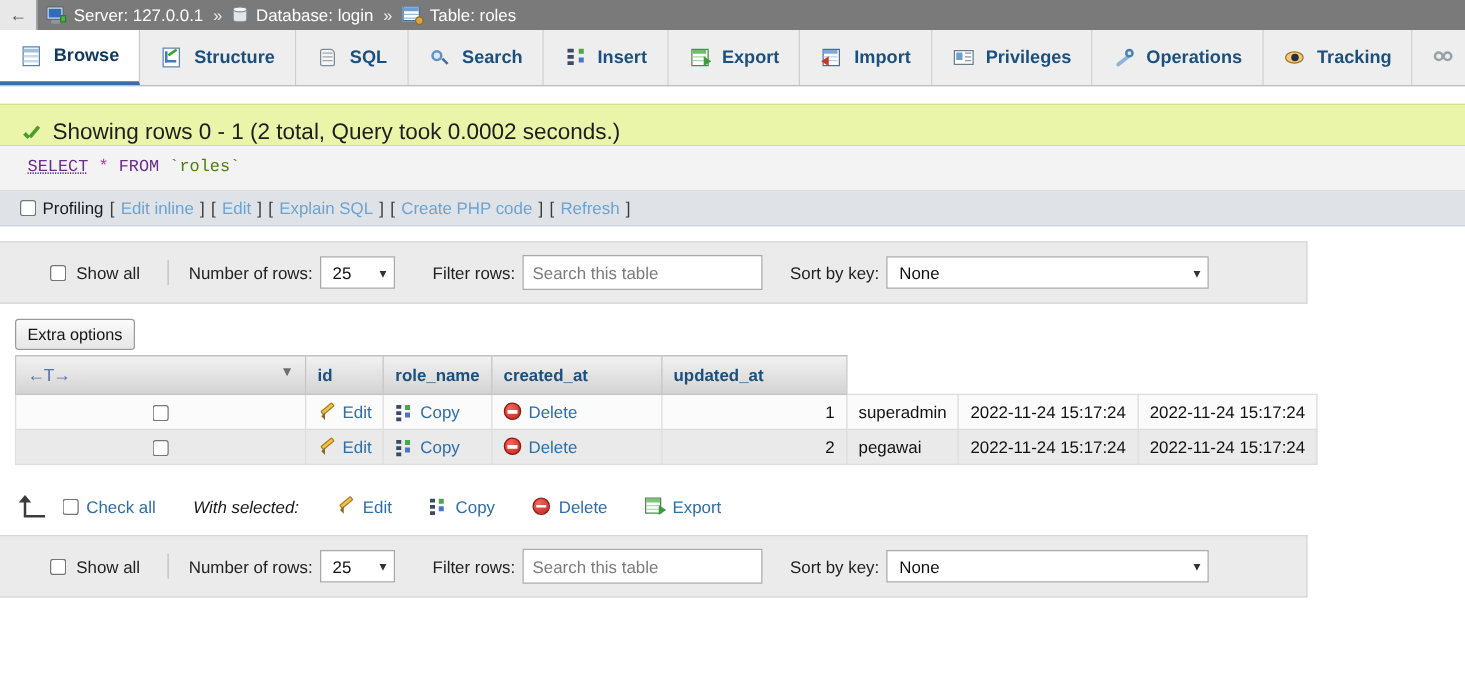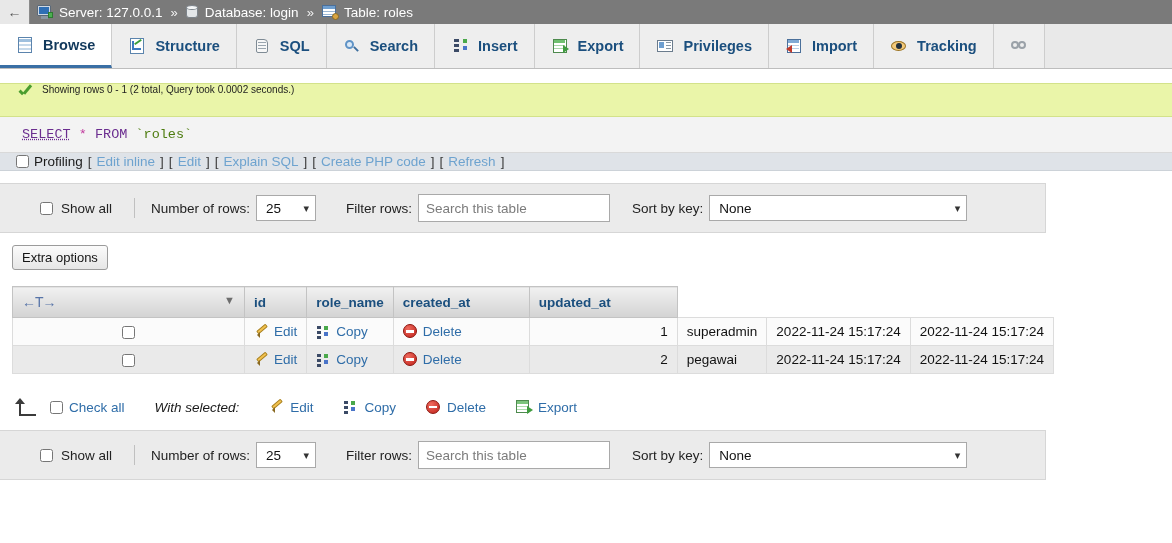--- a/index.html
+++ b/index.html
@@ -149,23 +149,23 @@
   .tico-trig .s2 { position:absolute; left:8px; top:3px; width:8px; height:8px;
     border:2px solid #9aa1a8; border-radius:50%; }
 
   
   .success {
     margin: 14px 0 0 0;
     background: #eaf5a9;
     border-top: 1px solid #d3e28a;
     border-bottom: 1px solid #d3e28a;
     height: 34px;
-    display: flex; align-items: flex-start;
+    display: flex; align-items: flex-end;
     padding-left: 18px;
-    font-size: 10px;
+    font-size: 18px;
     color: #1d1d1d;
   }
   .check {
     width: 16px; height: 16px; position: relative; flex: none; margin-right: 8px;
   }
   .check::before {
     content: ""; position: absolute; left: 1px; top: 7px;
     width: 5px; height: 2.5px; background: #4a9d2f; transform: rotate(45deg);
   }
   .check::after {
@@ -182,21 +182,21 @@
     font-size: 13.5px;
   }
   .kw { color: #6b2d8f; text-decoration: underline; text-decoration-style: dotted; }
   .kw2 { color: #6b2d8f; }
   .star { color: #c0399c; }
   .tblname { color: #4d7c0f; }
 
   .profiling {
     background: #dfe3e8;
     border-bottom: 1px solid #ccd2d8;
-    height: 18px;
+    height: 28px;
     display: flex; align-items: center;
     padding-left: 16px;
     gap: 5px;
     font-size: 13.5px;
     color: #1a1a1a;
   }
   .profiling a { color: #6ea3cf; text-decoration: none; }
   .profiling .brk { color: #3b3b3b; }
 
   input[type=checkbox] {
@@ -427,41 +427,48 @@
       <span class="b"></span>
         <span class="hd"></span>
       <span class="ln" style="top:7px"></span>
         <span class="ln" style="top:10px"></span>
       <span class="ar"></span>
     </span>
     <span>Export</span>
   </div>
 
   <div class="tab">
+    <span class="tico tico-imp">
+      <span class="b"></span>
+        <span class="hd"></span>
+      <span class="ln" style="top:7px"></span>
+        <span class="ln" style="top:10px"></span>
+      <span class="ar"></span>
+    </span>
+    <span>Import</span>
+  </div>
+
+  <div class="tab">
     <span class="tico tico-priv">
       <span class="b"></span>
         <span class="ph"></span>
         <span class="l1"></span>
         <span class="l2"></span>
         <span class="l3"></span>
     </span>
     <span>Privileges</span>
   </div>
 
   <div class="tab">
-    <span class="tico tico-imp">
-      <span class="b"></span>
-        <span class="hd"></span>
-      <span class="ln" style="top:7px"></span>
-        <span class="ln" style="top:10px"></span>
-      <span class="ar"></span>
-    </span>
-    <span>Import</span>
-  </div>
-
+    <span class="tico tico-ops">
+      <span class="w"></span>
+        <span class="hd2"></span>
+    </span>
+    <span>Operations</span>
+  </div>
 
   <div class="tab">
     <span class="tico tico-track">
       <span class="e"></span>
         <span class="p2"></span>
     </span>
     <span>Tracking</span>
   </div>
 
   <div class="tab">
@@ -516,21 +523,21 @@
   </div>
   <span class="opt-lbl" style="margin-left:30px">Filter rows:</span>
   <input class="txtinput filter" style="width: 192px;" type="text" placeholder="Search this table">
   <span class="opt-lbl" style="margin-left:22px">Sort by key:</span>
   <div class="sel sortkey">
     <span>None</span>
     <span class="chev">▾</span>
   </div>
 </div>
 
-<div style="margin:12px 0 16px 12px;">
+<div style="margin:12px 0 4px 12px;">
   <button class="btn">Extra options</button>
 </div>
 
 <table class="results">
   <thead>
     <tr>
       <th class="sortcol">
         <span class="sortglyph">←T→</span>
         <span style="float:right" class="caret-dn">▼</span>
       </th>

